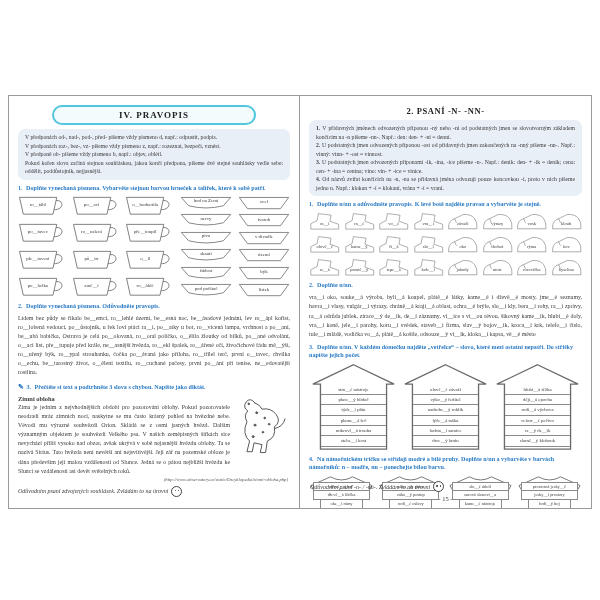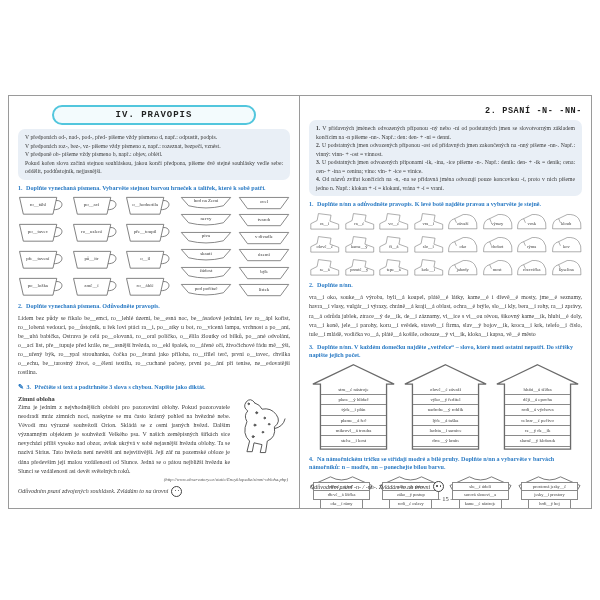--- a/index.html
+++ b/index.html
@@ -4,22 +4,22 @@
 <style>
   :root{
     --accent:#2b7bc4; --cyan:#52c6dd; --ink:#3c3c3c; --shape:#6a6a6a;
     --infobg:#e9eff6;
   }
   html,body{margin:0;padding:0;}
   body{width:600px;height:600px;background:#ffffff;font-family:"Liberation Serif",serif;color:var(--ink);position:relative;overflow:hidden;}
   .spread{position:absolute;left:8px;top:95px;width:584px;height:414px;display:flex;}
   .page{width:292px;height:414px;box-sizing:border-box;border:1px solid #9a9a9a;background:#fff;padding:7px 9px 4px 9px;position:relative;overflow:hidden;}
   .page+.page{border-left:none;}
-  .chapter-box{width:200px;margin:2px auto 4px auto;border:2px solid var(--cyan);border-radius:12px;background:#f3fbfd;text-align:center;font-weight:bold;font-size:9px;letter-spacing:1px;padding:3px 0;color:#222;font-family:Liberation Mono, monospace;}
-  h2.sec{font-size:8.5px;text-align:right;margin:3px 0 4px 0;letter-spacing:.6px;color:#1d1d1d;font-family:Liberation Mono, monospace;}
+  .chapter-box{width:200px;margin:2px auto 4px auto;border:2px solid var(--cyan);border-radius:12px;background:#f3fbfd;text-align:center;font-weight:bold;font-size:9px;letter-spacing:1px;padding:3px 0;color:#222;}
+  h2.sec{font-size:8.5px;text-align:center;margin:3px 0 4px 0;letter-spacing:.6px;color:#1d1d1d;}
   .rulebox{background:var(--infobg);border-radius:7px;padding:4px 7px;font-size:5.7px;line-height:1.5;text-align:justify;}
   .rulebox p{margin:0;}
   .rule-num{font-weight:bold;}
   .ti{font-size:6.1px;font-weight:bold;color:var(--accent);margin:5px 0 3px 0;line-height:1.3;}
   .ti .tnum{margin-right:2px;}
   .bodytext{font-size:5.9px;line-height:1.55;text-align:justify;margin:0;}
   
   .t1{display:flex;gap:6px;margin:2px 0 1px 0;}
   .cups{width:156px;display:grid;grid-template-columns:repeat(3,1fr);gap:6px 5px;}
   .saucers{flex:1;display:grid;grid-template-columns:1fr 1fr;gap:3px 6px;}

